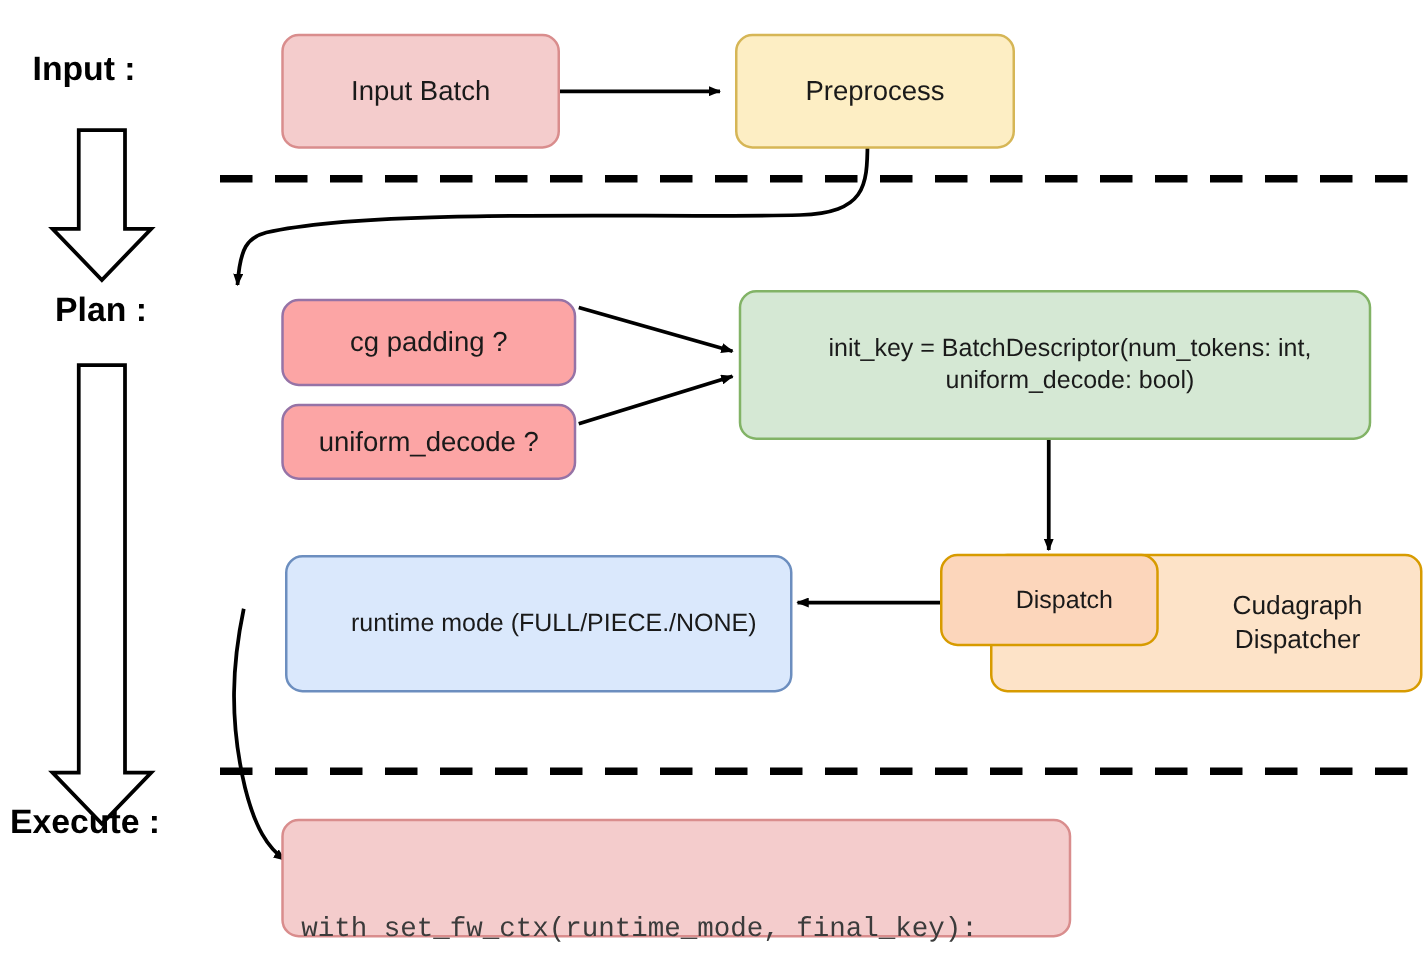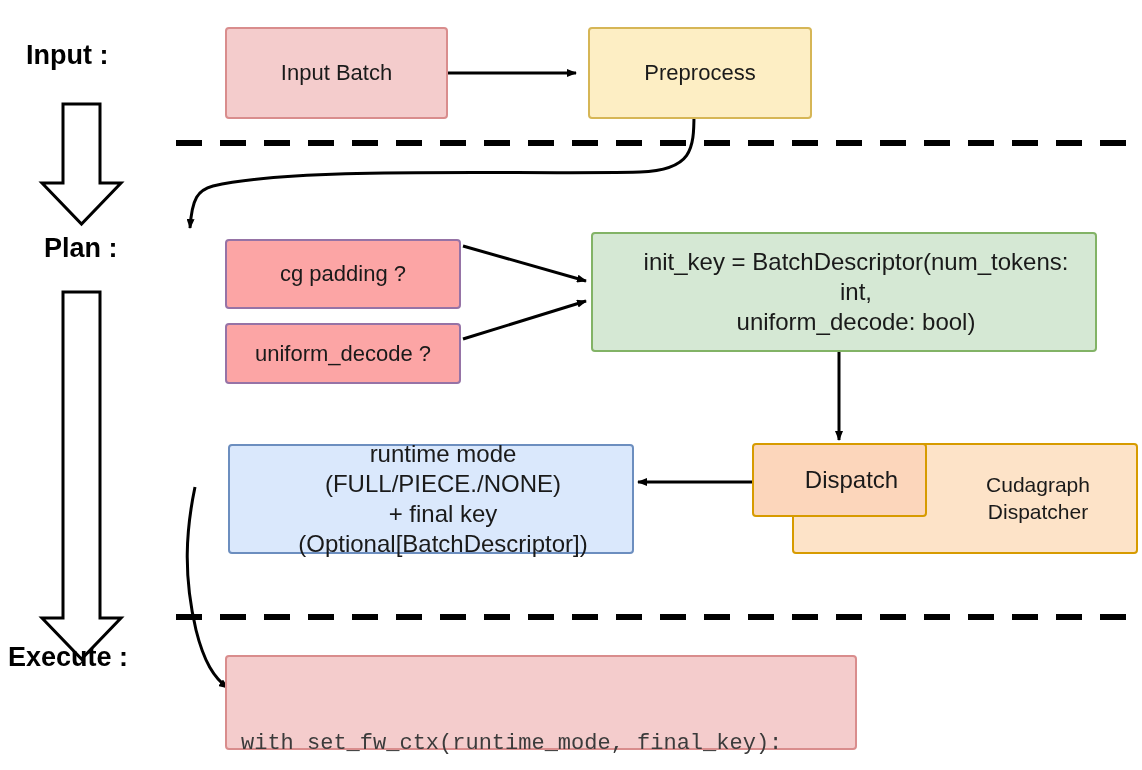--- a/index.html
+++ b/index.html
@@ -35,38 +35,38 @@
   }
   .node {
     position: absolute;
     box-sizing: border-box;
     display: flex;
     align-items: center;
     justify-content: center;
     text-align: center;
     border-style: solid;
     border-width: 2px;
-    border-radius: 4px;
+    border-radius: 14px;
     font-family: "Liberation Sans", sans-serif;
     font-size: 22px;
     color: #1a1a1a;
     line-height: 1.25;
     padding: 2px 8px;
   }
   .node.code {
     font-family: "Liberation Mono", monospace;
     font-size: 22px;
     display: block;
     text-align: left;
     white-space: pre;
     color: #3b3b3b;
     padding: 18px 14px 14px 14px;
   }
   .node.small {
-    font-size: 24px;
+    font-size: 20px;
     padding-left: 32px;
   }
   .node.two-line {
     font-size: 21px;
   }
   .n-input   { background: #f4cccc; border-color: #d98d8d; }
   .n-pre     { background: #fdeec4; border-color: #d6b656; }
   .n-purple  { background: #fca5a5; border-color: #9673a6; margin-top: 27px; }
   .n-green   { background: #d5e8d4; border-color: #82b366; }
   .n-blue    { background: #dae8fc; border-color: #6c8ebf; }
@@ -134,21 +134,20 @@
   <div class="node n-green small" style="left:591px; top:232px; width:506px; height:120px;">
     <div style="width:100%;">
       <div>init_key = BatchDescriptor(num_tokens: int,</div>
       <div>uniform_decode: bool)</div>
     </div>
   </div>
 
   <div class="node n-blue small" style="left:228px; top:444px; width:406px; height:110px;">
     <div style="width:100%;">
       <div>runtime mode (FULL/PIECE./NONE)</div>
-      <div>+ final key (Optional[BatchDescriptor])</div>
     </div>
   </div>
 
   <div class="node n-orange-outer two-line" style="left:752px; top:443px; width:346px; height:111px; align-items:center; justify-content:flex-end; padding-right:18px;">
     <div style="width:160px; text-align:center;">
       <div>Cudagraph</div>
       <div>Dispatcher</div>
     </div>
   </div>
 

